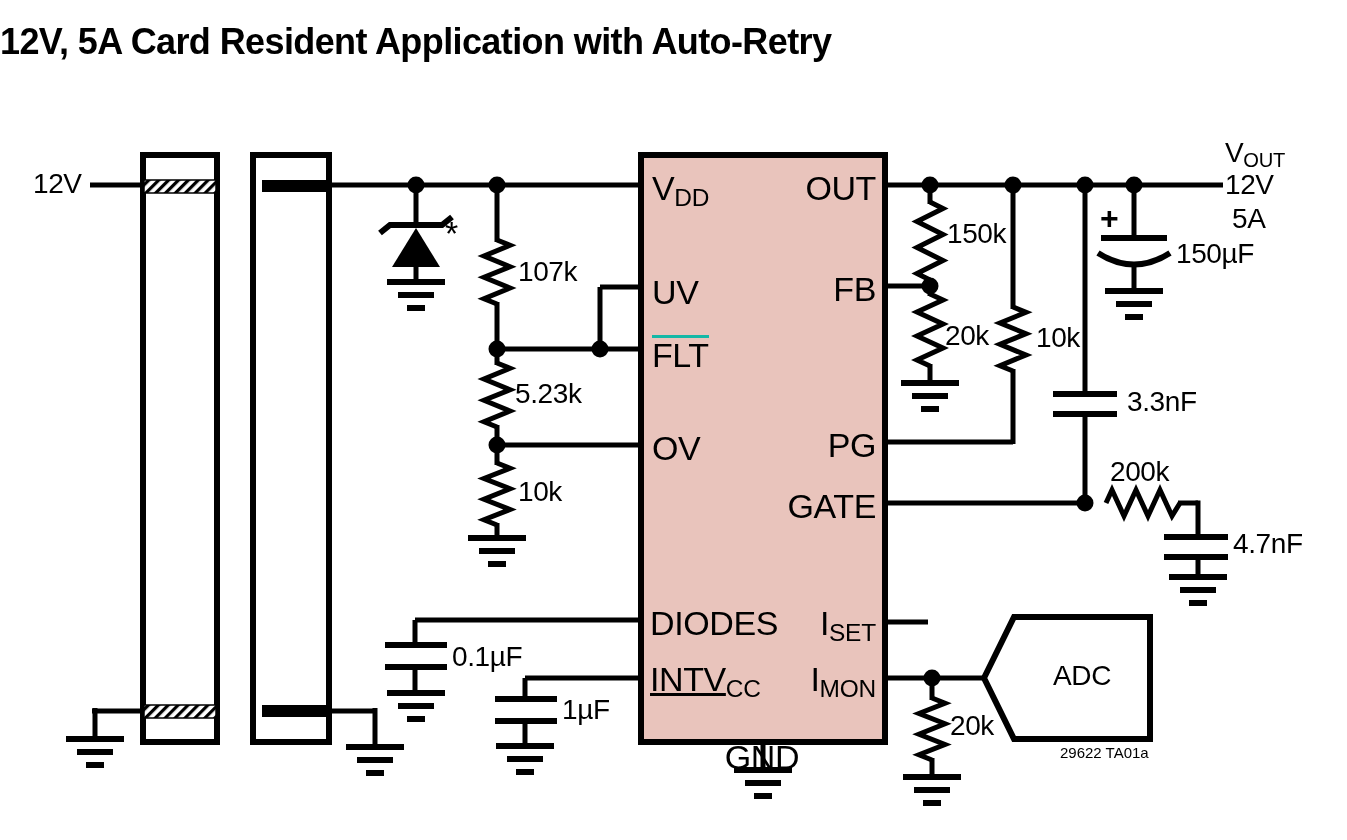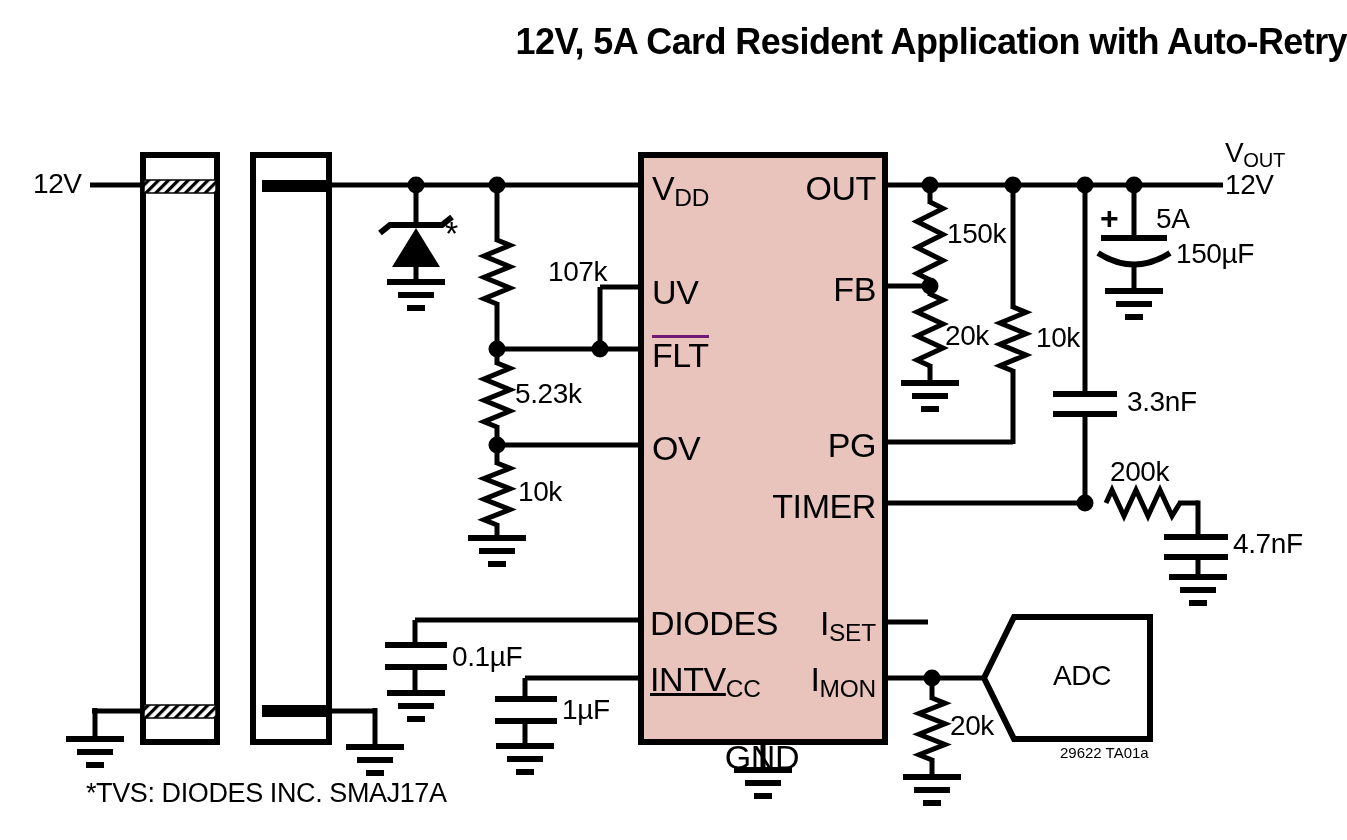--- a/index.html
+++ b/index.html
@@ -7,27 +7,27 @@
     position:relative;width:1347px;height:840px;background:#ffffff;overflow:hidden;
     font-family:"Liberation Sans","DejaVu Sans",sans-serif;color:#000;
   }
   #canvas svg{position:absolute;left:0;top:0;}
   .lbl{
     position:absolute;white-space:nowrap;line-height:1.0;font-size:28px;
     letter-spacing:-0.4px;color:#000;
   }
   .pin{font-size:34px;}
   .title{
-    left:0;top:24px;width:1347px;text-align:right;font-size:36px;font-weight:bold;
+    left:0;top:24px;width:1347px;text-align:left;font-size:36px;font-weight:bold;
     letter-spacing:-0.6px;
   }
   .center-ic{left:637px;width:250px;text-align:center;}
   .pin-r{left:702px;width:174px;text-align:right;}
   .sb{font-size:0.72em;position:relative;top:0.24em;letter-spacing:-0.2px;}
-  .ovl{display:inline-block;border-top:3px solid #701a75;padding-top:1px;line-height:0.95;}
+  .ovl{display:inline-block;border-top:3px solid #14b8a6;padding-top:1px;line-height:0.95;}
   .plus{font-size:32px;font-weight:bold;}
   .star{font-size:34px;}
   .small{font-size:15px;letter-spacing:0;}
   .note{font-size:27px;}
 </style>
 </head>
 <body>
 
 <div id="canvas">
 
@@ -205,21 +205,21 @@
       <circle cx="1085" cy="503" r="8.5"></circle>
       <circle cx="932" cy="678" r="8.5"></circle>
     </g>
   </svg>
 
   <div class="lbl title">12V, 5A Card Resident Application with Auto-Retry</div>
 
   <div class="lbl" style="left:33px;top:170px;">12V</div>
 
   <div class="lbl star" style="left:445px;top:216px;">*</div>
-  <div class="lbl" style="left:548px;top:258px;">107k</div>
+  <div class="lbl" style="left:518px;top:258px;">107k</div>
   <div class="lbl" style="left:515px;top:380px;">5.23k</div>
   <div class="lbl" style="left:518px;top:478px;">10k</div>
   <div class="lbl" style="left:452px;top:643px;">0.1µF</div>
   <div class="lbl" style="left:562px;top:696px;">1µF</div>
   <div class="lbl" style="left:947px;top:220px;">150k</div>
   <div class="lbl" style="left:945px;top:322px;">20k</div>
   <div class="lbl" style="left:1036px;top:324px;">10k</div>
   <div class="lbl" style="left:1127px;top:388px;">3.3nF</div>
   <div class="lbl plus" style="left:1100px;top:202px;">+</div>
   <div class="lbl" style="left:1176px;top:240px;">150µF</div>
@@ -231,27 +231,26 @@
   <div class="lbl pin" style="left:652px;top:275px;">UV</div>
   <div class="lbl pin" style="left:652px;top:335px;"><span class="ovl">FLT</span></div>
   <div class="lbl pin" style="left:652px;top:431px;">OV</div>
   <div class="lbl pin" style="left:650px;top:606px;">DIODES</div>
   <div class="lbl pin" style="left:650px;top:662px;text-decoration:underline;"><span>INTV</span><span class="sb">CC</span></div>
   <div class="lbl pin center-ic" style="top:740px;">GND</div>
 
   <div class="lbl pin pin-r" style="top:171px;">OUT</div>
   <div class="lbl pin pin-r" style="top:272px;">FB</div>
   <div class="lbl pin pin-r" style="top:428px;">PG</div>
-  <div class="lbl pin pin-r" style="top:489px;">TIMER</div>
+  <div class="lbl pin pin-r" style="top:489px;">GATE</div>
   <div class="lbl pin pin-r" style="top:606px;"><span>I</span><span class="sb">SET</span></div>
   <div class="lbl pin pin-r" style="top:662px;"><span>I</span><span class="sb">MON</span></div>
 
 
   <div class="lbl" style="left:1225px;top:139px;"><span>V</span><span class="sb">OUT</span></div>
   <div class="lbl" style="left:1225px;top:171px;">12V</div>
-  <div class="lbl" style="left:1156px;top:205px;">5A</div>
+  <div class="lbl" style="left:1232px;top:205px;">5A</div>
 
   <div class="lbl" style="left:1014px;top:662px;width:136px;text-align:center;">ADC</div>
 
   <div class="lbl small" style="left:1060px;top:745px;">29622 TA01a</div>
-  <div class="lbl note" style="left:86px;top:780px;">*TVS: DIODES INC. SMAJ17A</div>
 
 </div>
 
 </body></html>

